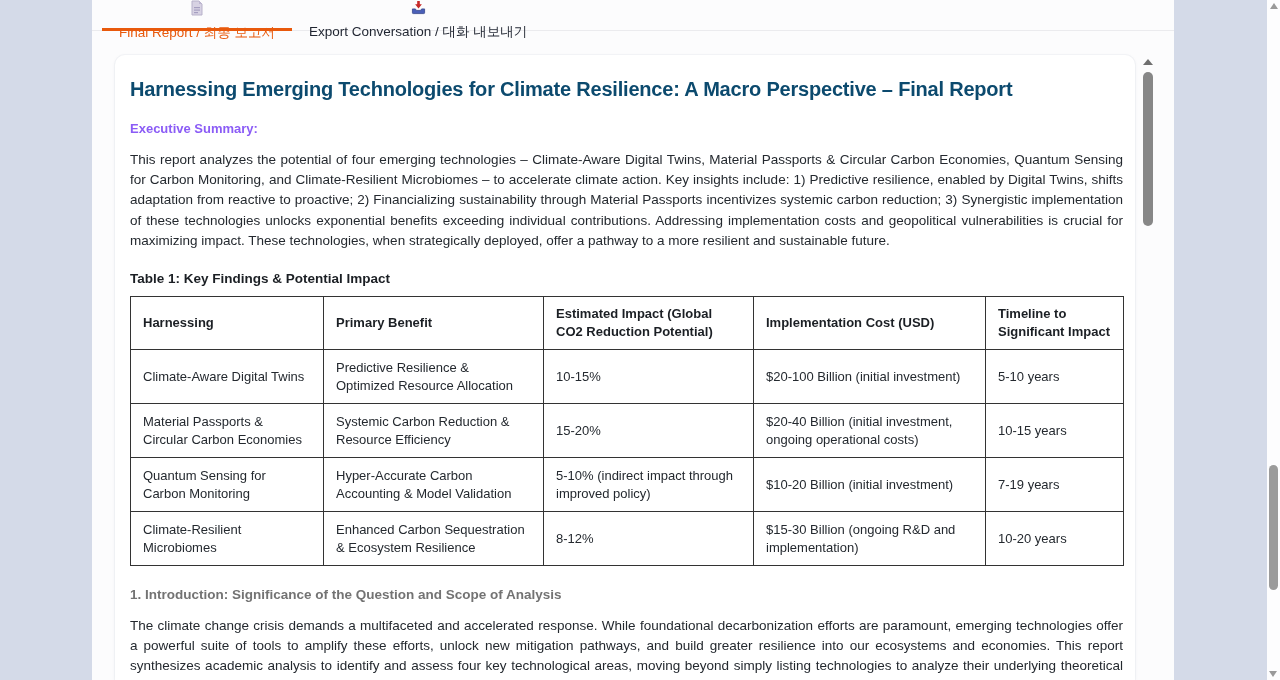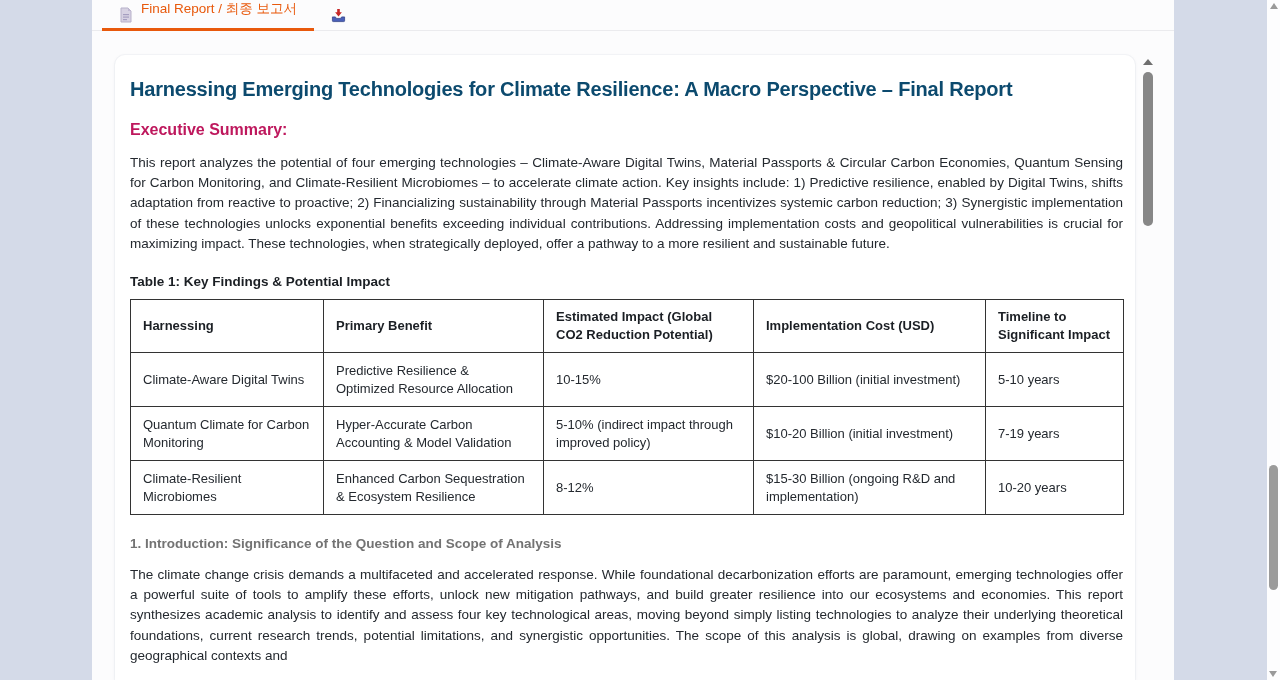--- a/index.html
+++ b/index.html
@@ -13,43 +13,43 @@
   .panel {
     position:absolute; left:92px; top:0; width:1082px; height:680px;
     background:#fcfcfd;
   }
   
   .tabbar {
     height:31px; display:flex; align-items:stretch;
     border-bottom:1px solid #ebebee; padding-left:10px;
   }
   .tab {
-    display:flex; gap:8px;
+    display:flex; align-items:center; gap:8px;
     padding:0 17px; position:relative; cursor:pointer;
-    font-size:13.5px; color:#1f2430; white-space:nowrap;
+    font-size:13.5px; color:#1f2430; white-space:nowrap;flex-direction:column;
   }
   .tab.active { color:#e8590c; }
   .tab.active::after {
     content:""; position:absolute; left:0; right:0; bottom:-1px;
     height:3px; background:#e8590c;
   }
   .tab .ticon { display:flex; align-items:center; }
   
   .card {
     position:absolute; left:115px; top:55px; width:1020px; height:625px;
     background:#ffffff; border-radius:10px 10px 0 0;
     box-shadow:0 1px 4px rgba(40,50,80,0.06), 0 0 0 1px rgba(40,50,80,0.03);
     overflow:hidden;
   }
   .card-inner { padding:21px 12px 0 15px; }
   .report-title {
     font-size:20px; font-weight:700; color:#0c4a6e; line-height:26px;
     letter-spacing:-0.2px;
   }
-  .sub-heading { font-size:16px; font-weight:700; margin-top:19px; color:#be185d; }
+  .sub-heading { font-size:13px; font-weight:700; margin-top:19px; color:#8b5cf6; }
   .para {
     font-size:13.5px; line-height:20.2px; text-align:justify;
     margin-top:14px; color:#24292f;
   }
   .table-caption { font-size:13.5px; font-weight:700; margin-top:20px; color:#1b1f24; }
   table.findings {
     margin-top:10px; border-collapse:collapse; width:993px;
     font-size:13px; table-layout:fixed;
   }
   table.findings th, table.findings td {
@@ -115,20 +115,21 @@
       </span>
       <span>Final Report / 최종 보고서</span>
     </div>
     <div class="tab">
       <span class="ticon">
         <svg width="15" height="15" viewBox="0 0 16 16">
           <path d="M6.6 1h2.8v3.6h2.2L8 9 4.4 4.6h2.2z" fill="#c62828"></path>
           <path d="M1.5 9.5h3.2l1 1.6h4.6l1-1.6h3.2v4a1 1 0 0 1-1 1h-11a1 1 0 0 1-1-1z" fill="#4a5fb8" stroke="#2f3f86" stroke-width="0.8"></path>
         </svg>
       </span>
+      <span>Export Conversation / 대화 내보내기</span>
     </div>
   </div>
 </div>
 
 <div class="card">
   <div class="card-inner">
     <h1 class="report-title">Harnessing Emerging Technologies for Climate Resilience: A Macro Perspective – Final Report</h1>
     <div class="sub-heading">Executive Summary:</div>
     <p class="para">This report analyzes the potential of four emerging technologies – Climate-Aware Digital Twins, Material Passports &amp; Circular Carbon Economies, Quantum Sensing for Carbon Monitoring, and Climate-Resilient Microbiomes – to accelerate climate action. Key insights include: 1) Predictive resilience, enabled by Digital Twins, shifts adaptation from reactive to proactive; 2) Financializing sustainability through Material Passports incentivizes systemic carbon reduction; 3) Synergistic implementation of these technologies unlocks exponential benefits exceeding individual contributions. Addressing implementation costs and geopolitical vulnerabilities is crucial for maximizing impact. These technologies, when strategically deployed, offer a pathway to a more resilient and sustainable future.</p>
     <div class="table-caption">Table 1: Key Findings &amp; Potential Impact</div>
@@ -152,21 +153,28 @@
         </thead>
       <tbody>
           <tr>
             <td>Climate-Aware Digital Twins</td>
             <td>Predictive Resilience &amp; Optimized Resource Allocation</td>
             <td>10-15%</td>
             <td>$20-100 Billion (initial investment)</td>
             <td>5-10 years</td>
           </tr>
           <tr>
-            <td>Quantum Climate for Carbon Monitoring</td>
+            <td>Material Passports &amp; Circular Carbon Economies</td>
+            <td>Systemic Carbon Reduction &amp; Resource Efficiency</td>
+            <td>15-20%</td>
+            <td>$20-40 Billion (initial investment, ongoing operational costs)</td>
+            <td>10-15 years</td>
+          </tr>
+          <tr>
+            <td>Quantum Sensing for Carbon Monitoring</td>
             <td>Hyper-Accurate Carbon Accounting &amp; Model Validation</td>
             <td>5-10% (indirect impact through improved policy)</td>
             <td>$10-20 Billion (initial investment)</td>
             <td>7-19 years</td>
           </tr>
           <tr>
             <td>Climate-Resilient Microbiomes</td>
             <td>Enhanced Carbon Sequestration &amp; Ecosystem Resilience</td>
             <td>8-12%</td>
             <td>$15-30 Billion (ongoing R&amp;D and implementation)</td>

